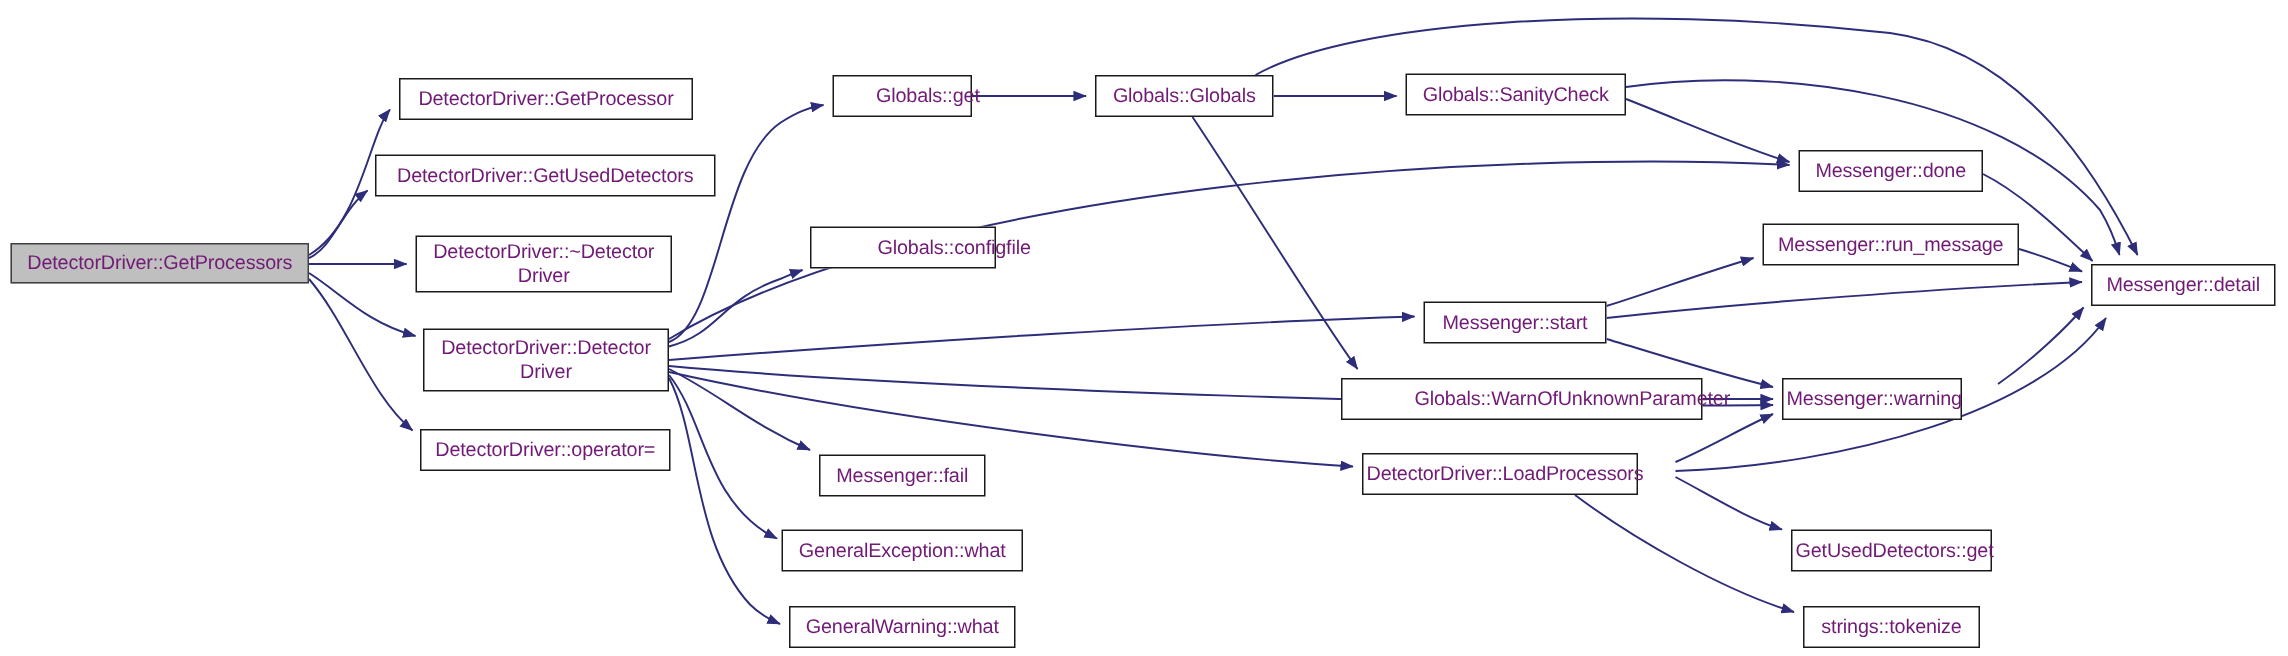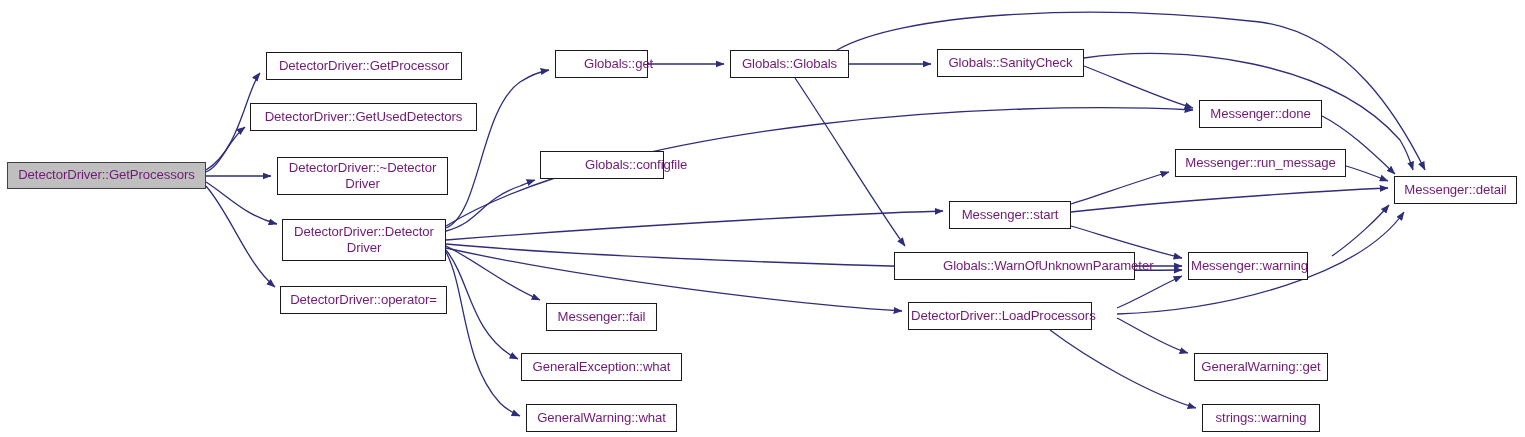--- a/index.html
+++ b/index.html
@@ -113,18 +113,18 @@
       <div class="node" style="left: 521px; top: 353px; width: 161px; height: 28px;"><span class="node-label">GeneralException::what</span></div>
       <div class="node" style="left: 526px; top: 404px; width: 151px; height: 28px; justify-content: flex-end;"><span class="node-label">GeneralWarning::what</span></div>
       <div class="node" style="left: 730px; top: 50px; width: 119px; height: 28px;"><span class="node-label">Globals::Globals</span></div>
       <div class="node" style="left: 937px; top: 49px; width: 147px; height: 28px;"><span class="node-label">Globals::SanityCheck</span></div>
       <div class="node" style="left: 949px; top: 201px; width: 122px; height: 28px;"><span class="node-label">Messenger::start</span></div>
       <div class="node" style="left: 894px; top: 252px; width: 241px; height: 28px; padding-left: 48px;"><span class="node-label">Globals::WarnOfUnknownParameter</span></div>
       <div class="node" style="left: 908px; top: 302px; width: 184px; height: 28px;"><span class="node-label">DetectorDriver::LoadProcessors</span></div>
       <div class="node" style="left: 1199px; top: 100px; width: 123px; height: 28px;"><span class="node-label">Messenger::done</span></div>
       <div class="node" style="left: 1175px; top: 149px; width: 171px; height: 28px; justify-content: flex-end;"><span class="node-label">Messenger::run_message</span></div>
       <div class="node" style="left: 1188px; top: 252px; width: 120px; height: 28px; text-align: right;"><span class="node-label">Messenger::warning</span></div>
-      <div class="node" style="left: 1194px; top: 353px; width: 134px; height: 28px;"><span class="node-label">GeneralWarning::get</span></div>
-      <div class="node" style="left: 1202px; top: 404px; width: 118px; height: 28px;"><span class="node-label">strings::warning</span></div>
+      <div class="node" style="left: 1194px; top: 353px; width: 134px; height: 28px;"><span class="node-label">GetUsedDetectors::get</span></div>
+      <div class="node" style="left: 1202px; top: 404px; width: 118px; height: 28px;"><span class="node-label">strings::tokenize</span></div>
       <div class="node" style="left: 1394px; top: 176px; width: 123px; height: 28px;"><span class="node-label">Messenger::detail</span></div>
     </div>
 
 </div>
 
 </body></html>

